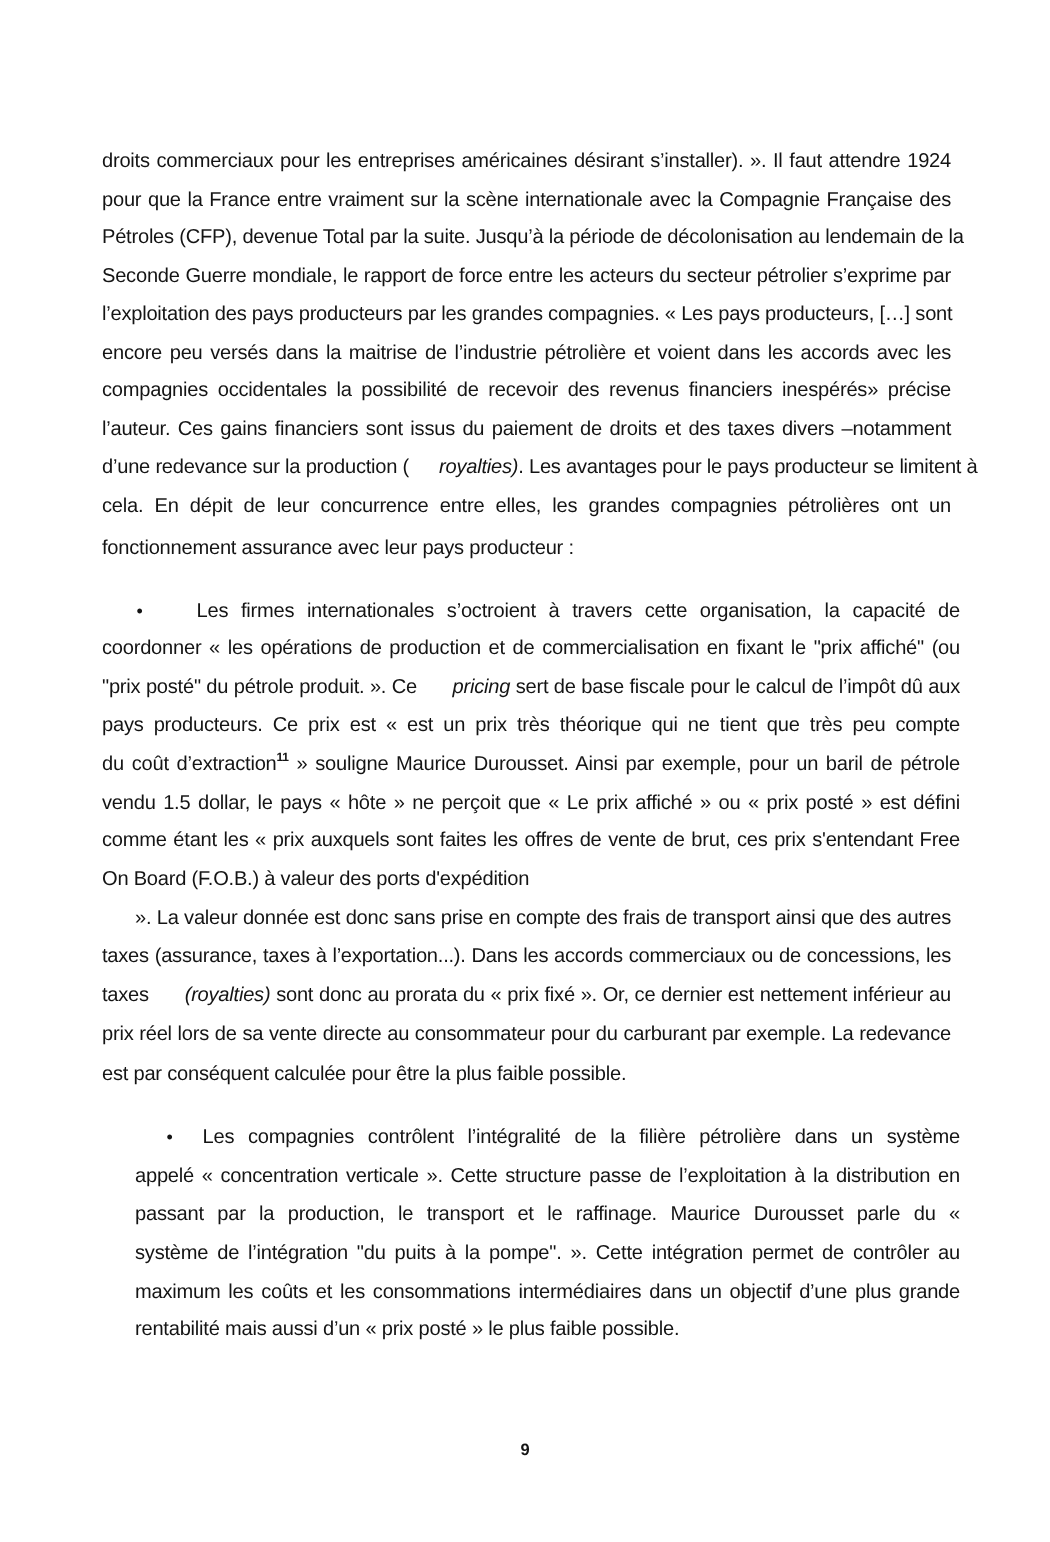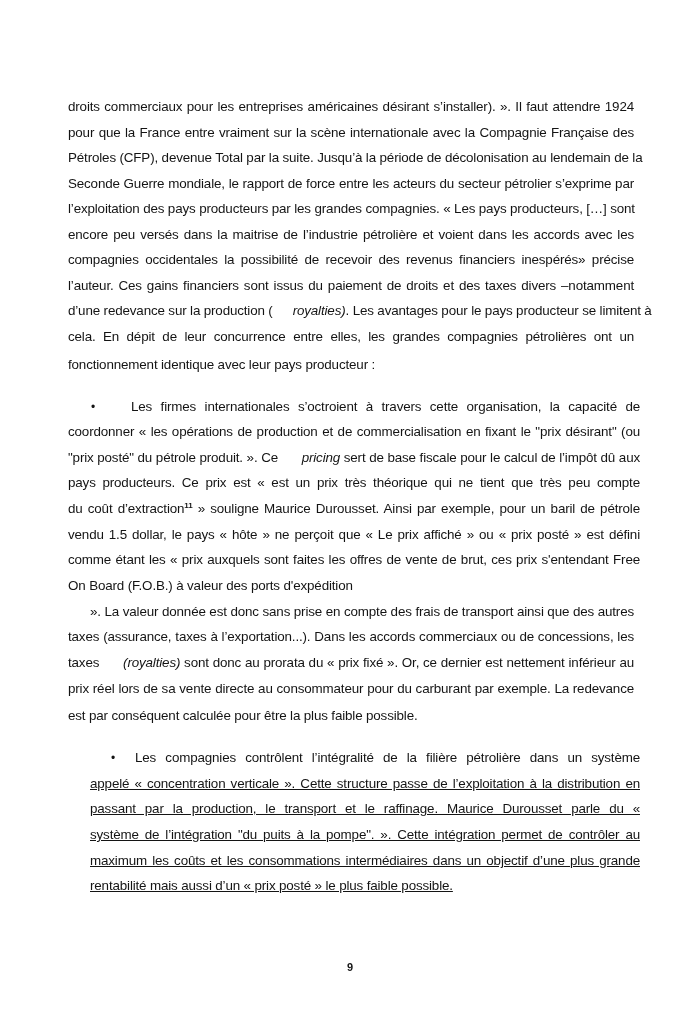--- a/index.html
+++ b/index.html
@@ -3,21 +3,21 @@
   <meta charset="utf-8">
   <style>
     html, body { margin: 0; padding: 0; background: #ffffff; }
     body { width: 700px; height: 1028px; position: relative; overflow: hidden;
            font-family: "Liberation Sans", sans-serif; color: #141414; }
     .page { position: absolute; left: 0; top: 0; width: 700px; height: 1028px; background: #fff; }
     .line { position: absolute; font-size: 13.4px; line-height: 16px; white-space: nowrap;
             letter-spacing: -0.15px; }
     .just { text-align: justify; text-align-last: justify; }
     .b1 { left: 68px; width: 572px; }
-    .b2 { left: 90px; width: 550px; text-decoration: underline; }
+    .b2 { left: 90px; width: 550px; }
     .main { left: 68px; width: 566px; }
     .bullet { position: absolute; font-size: 12px; line-height: 16px; }
     .pnum { position: absolute; left: 0; width: 700px; text-align: center; top: 961px;
             font-size: 11px; font-weight: bold; }
     sup { font-size: 8px; line-height: 0; font-weight: bold; }
     em { font-style: italic; padding-left: 20px; }
   </style>
 </head>
 <body>
 
@@ -29,27 +29,27 @@
     <div class="line main just" style="top:150px">Pétroles (CFP), devenue Total par la suite. Jusqu’à la période de décolonisation au lendemain de la</div>
     <div class="line main just" style="top:176px">Seconde Guerre mondiale, le rapport de force entre les acteurs du secteur pétrolier s’exprime par</div>
     <div class="line main just" style="top:201px">l’exploitation des pays producteurs par les grandes compagnies. « Les pays producteurs, […] sont</div>
     <div class="line main just" style="top:227px">encore peu versés dans la maitrise de l’industrie pétrolière et voient dans les accords avec les</div>
     <div class="line main just" style="top:252px">compagnies occidentales la possibilité de recevoir des revenus financiers inespérés» précise</div>
     <div class="line main just" style="top:278px">l’auteur. Ces gains financiers sont issus du paiement de droits et des taxes divers –notamment</div>
     <div class="line main just" style="top:303px">
       <span>d’une redevance sur la production (</span><em>royalties)</em><span>. Les avantages pour le pays producteur se limitent à</span>
     </div>
     <div class="line main just" style="top:329px">cela. En dépit de leur concurrence entre elles, les grandes compagnies pétrolières ont un</div>
-    <div class="line main" style="top:357px">fonctionnement identique avec leur pays producteur :</div>
+    <div class="line main" style="top:357px">fonctionnement assurance avec leur pays producteur :</div>
   </div>
 
   <div>
     <span class="bullet" style="left:91px; top:399px">•</span>
     <div class="line just" style="top:399px; left:131px; width:509px">Les firmes internationales s’octroient à travers cette organisation, la capacité de</div>
-    <div class="line b1 just" style="top:424px">coordonner « les opérations de production et de commercialisation en fixant le "prix désirant" (ou</div>
+    <div class="line b1 just" style="top:424px">coordonner « les opérations de production et de commercialisation en fixant le "prix affiché" (ou</div>
     <div class="line b1 just" style="top:450px">
       <span>"prix posté" du pétrole produit. ». Ce </span><em>pricing</em><span> sert de base fiscale pour le calcul de l’impôt dû aux</span>
     </div>
     <div class="line b1 just" style="top:475px">pays producteurs. Ce prix est « est un prix très théorique qui ne tient que très peu compte</div>
     <div class="line b1 just" style="top:501px">
       <span>du coût d’extraction</span><sup>11</sup><span> » souligne Maurice Durousset.  Ainsi par exemple, pour un baril de pétrole</span>
     </div>
     <div class="line b1 just" style="top:527px">vendu 1.5 dollar, le pays « hôte » ne perçoit que « Le prix affiché » ou « prix posté » est défini</div>
     <div class="line b1 just" style="top:552px">comme étant les « prix auxquels sont faites les offres de vente de brut, ces prix s'entendant Free</div>
     <div class="line b1" style="top:578px">On Board (F.O.B.) à valeur des ports d'expédition</div>

